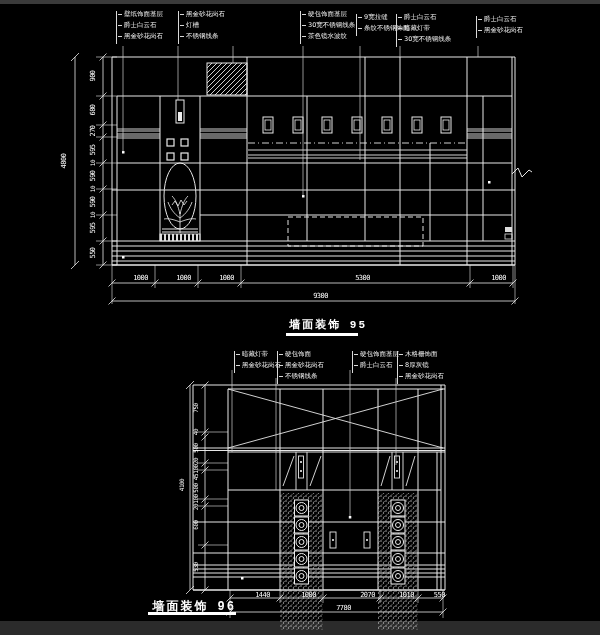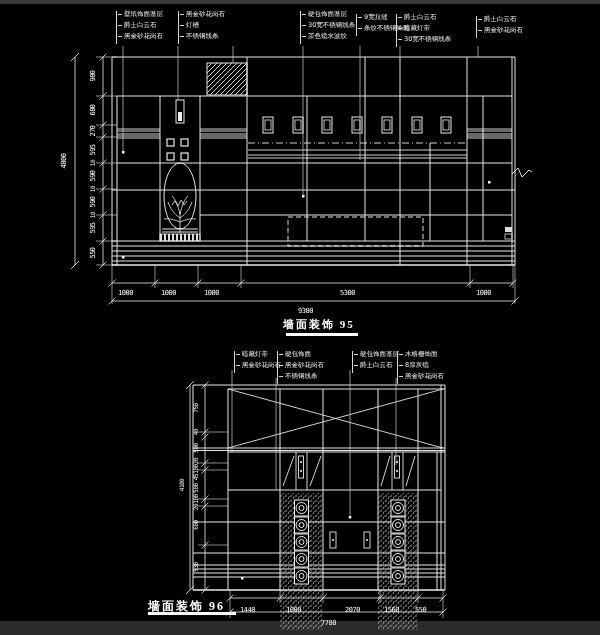--- a/index.html
+++ b/index.html
@@ -9,24 +9,24 @@
   svg{position:absolute;left:0;}
   .lgrp{position:absolute;border-left:1px solid #d8d8d8;padding-left:1px;}
   .lrow{height:11px;display:flex;align-items:flex-start;}
   .lrow::before{content:"";width:4px;height:1px;background:#d8d8d8;margin:3px 2px 0 0;flex:none;}
   .lbl{font-size:6.5px;line-height:7px;color:#f2f2f2;white-space:nowrap;
        font-family:"DejaVu Sans",sans-serif;}
   .dv{position:absolute;width:20px;height:10px;line-height:10px;text-align:center;
       transform:rotate(-90deg);transform-origin:center;color:#fff;
       font:7px "DejaVu Sans Mono",monospace;letter-spacing:-0.5px;}
   .dv.small{font-size:6px;}
-  .dh{position:absolute;width:30px;text-align:left;color:#fff;
-      font:7px "DejaVu Sans Mono",monospace;letter-spacing:-0.5px;margin-top:15px;}
-  .title{position:absolute;text-align:left;color:#fff;font-weight:bold;
-         font-family:Liberation Serif, serif;letter-spacing:2px;}
+  .dh{position:absolute;width:30px;text-align:right;color:#fff;
+      font:7px "DejaVu Sans Mono",monospace;letter-spacing:-0.5px;}
+  .title{position:absolute;text-align:right;color:#fff;font-weight:bold;
+         font-family:Liberation Mono, monospace;letter-spacing:2px;}
   .underline{position:absolute;background:#fff;height:2.5px;}
 </style>
 </head>
 <body>
 
 <div class="canvas">
 
   <div class="strip" style="top:0;height:4px;background:#3a3a3a"></div>
   <div class="strip" style="top:621px;height:14px;background:#2b2b2b"></div>
 
@@ -346,20 +346,20 @@
   <span class="dv small" style="left:187px;top:472px">45</span>
   <span class="dv small" style="left:187px;top:483px">500</span>
   <span class="dv small" style="left:187px;top:494px">100</span>
   <span class="dv small" style="left:187px;top:502px">20</span>
   <span class="dv small" style="left:187px;top:520px">600</span>
   <span class="dv small" style="left:187px;top:562px">530</span>
 
   <span class="dh" style="left:240px;top:591px">1440</span>
   <span class="dh" style="left:286px;top:591px">1000</span>
   <span class="dh" style="left:345px;top:591px">2070</span>
-  <span class="dh" style="left:384px;top:591px">1560</span>
+  <span class="dh" style="left:384px;top:591px">1010</span>
   <span class="dh" style="left:415px;top:591px">550</span>
   <span class="dh" style="left:321px;top:604px">7780</span>
 
   <div class="title" style="left:148px;top:598px;width:88px;font-size:12px">墙面装饰 96</div>
   <div class="underline" style="left:148px;top:612px;width:88px"></div>
 
 </div>
 
 </body></html>

